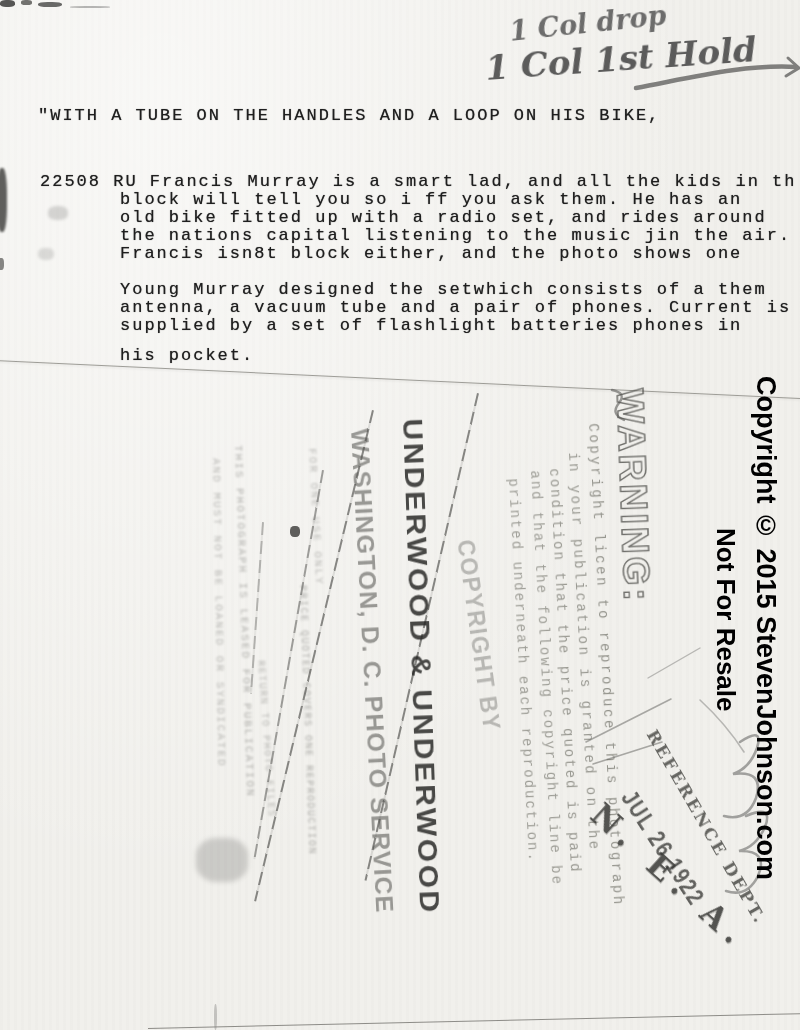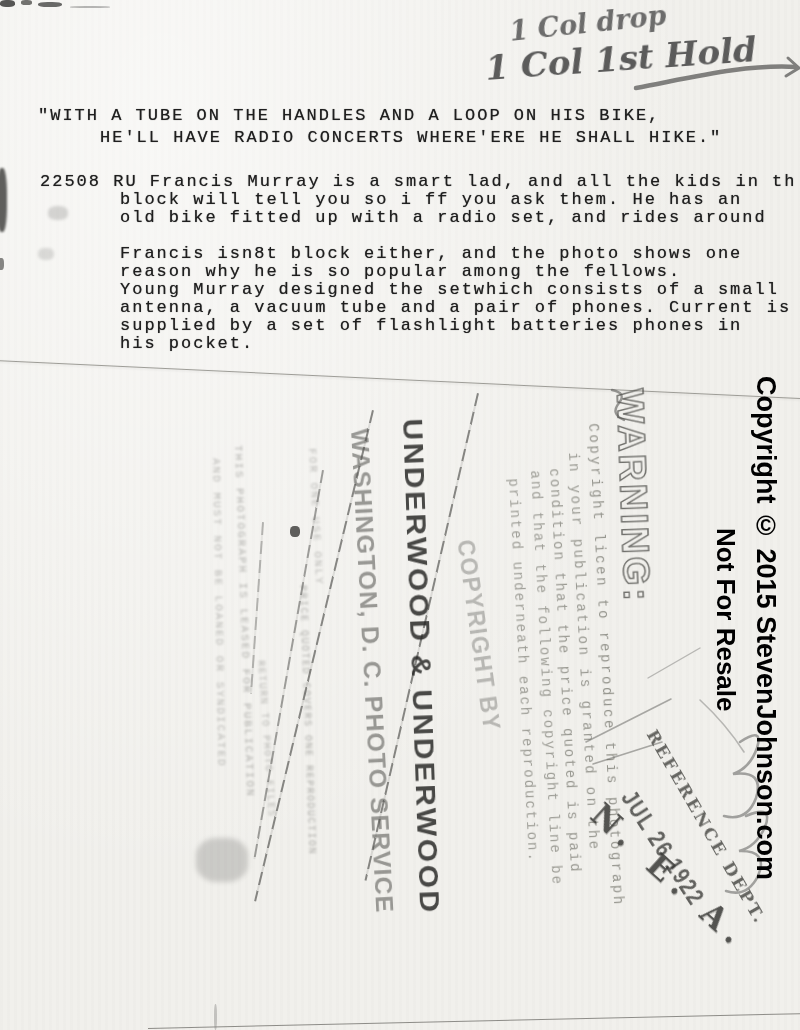--- a/index.html
+++ b/index.html
@@ -57,31 +57,30 @@
   <div class="smear abs" style="left:214px;top:1004px;width:3px;height:26px;opacity:.25;filter:blur(.6px);"></div>
   <div class="smear abs" style="left:48px;top:206px;width:20px;height:14px;opacity:.18;filter:blur(1.4px);"></div>
   <div class="smear abs" style="left:38px;top:248px;width:16px;height:12px;opacity:.15;filter:blur(1.4px);"></div>
   <div class="smear abs" style="left:196px;top:838px;width:52px;height:44px;opacity:.2;filter:blur(2.5px);"></div>
 
 
   <div class="hw" style="left:508px;top:16px;font-size:27px;transform:rotate(-6deg);opacity:.8;">1 Col drop</div>
   <div class="hw" style="left:484px;top:48px;font-size:34px;transform:rotate(-4deg);opacity:.9;">1 Col 1st Hold</div>
 
   <div class="tw abs" style="left:38px;top:106px;">"WITH A TUBE ON THE HANDLES AND A LOOP ON HIS BIKE,</div>
-  <div class="tw abs" style="left:100px;top:128px;">HE'LL HAVE RADIO CONCERTS WHERE'ERE HE SHALL HIKE."</div>
 
   <div class="tw abs" style="left:40px;top:172px;">22508 RU Francis Murray is a smart lad, and all the kids in th</div>
   <div class="tw abs" style="left:120px;top:208px;">old bike fitted up with a radio set, and rides around</div>
   <div class="tw abs" style="left:120px;top:190px;">block will tell you so i ff you ask them. He has an</div>
+  <div class="tw abs" style="left:120px;top:226px;">the nations capital listening to the music jin the air.</div>
   <div class="tw abs" style="left:120px;top:244px;">Francis isn8t block either, and the photo shows one</div>
-  <div class="tw abs" style="left:120px;top:262px;">reason why he is so popular among the fellows.</div>
-  <div class="tw abs" style="left:120px;top:280px;">Young Murray designed the setwhich consists of a small</div>
+  <div class="tw abs" style="left:120px;top:280px;">Young Murray designed the setwhich consists of a them</div>
   <div class="tw abs" style="left:120px;top:298px;">antenna, a vacuum tube and a pair of phones. Current is</div>
   <div class="tw abs" style="left:120px;top:316px;">supplied by a set of flashlight batteries phones in</div>
-  <div class="tw abs" style="left:120px;top:334px;">his pocket.</div>
+  <div class="tw abs" style="left:120px;top:346px;">his pocket.</div>
 
   <div class="abs" style="left:-5px;top:360px;width:815px;height:1px;background:#8f8e88;transform-origin:0 0;transform:rotate(2.7deg);box-shadow:0 1px 3px rgba(0,0,0,.14);opacity:.85;"></div>
 
   <div class="abs" style="left:148px;top:1028px;width:660px;height:1.3px;background:#82817c;transform-origin:0 0;transform:rotate(-1.3deg);opacity:.9;"></div>
 
   <div class="vcol stamp-mono" style="left:244px;top:445px;transform:rotate(88deg);font-size:11px;letter-spacing:2px;color:#4c4c48;opacity:.4;filter:blur(1.1px);">THIS PHOTOGRAPH IS LEASED FOR PUBLICATION</div>
   <div class="vcol stamp-mono" style="left:222px;top:458px;transform:rotate(89deg);font-size:11px;letter-spacing:2px;color:#4c4c48;opacity:.35;filter:blur(1.2px);">AND MUST NOT BE LOANED OR SYNDICATED</div>
   <div class="vcol stamp-mono" style="left:318px;top:448px;transform:rotate(87deg);font-size:11px;letter-spacing:2px;color:#4c4c48;opacity:.35;filter:blur(1.1px);">FOR ONE USE ONLY</div>
   <div class="vcol stamp-mono" style="left:308px;top:585px;transform:rotate(88deg);font-size:10px;letter-spacing:1.5px;color:#4c4c48;opacity:.42;filter:blur(1px);">PRICE QUOTED COVERS ONE REPRODUCTION</div>
   <div class="vcol stamp-mono" style="left:266px;top:660px;transform:rotate(86deg);font-size:10px;letter-spacing:1.5px;color:#4c4c48;opacity:.35;filter:blur(1.1px);">RETURN TO PHOTO FILES</div>

